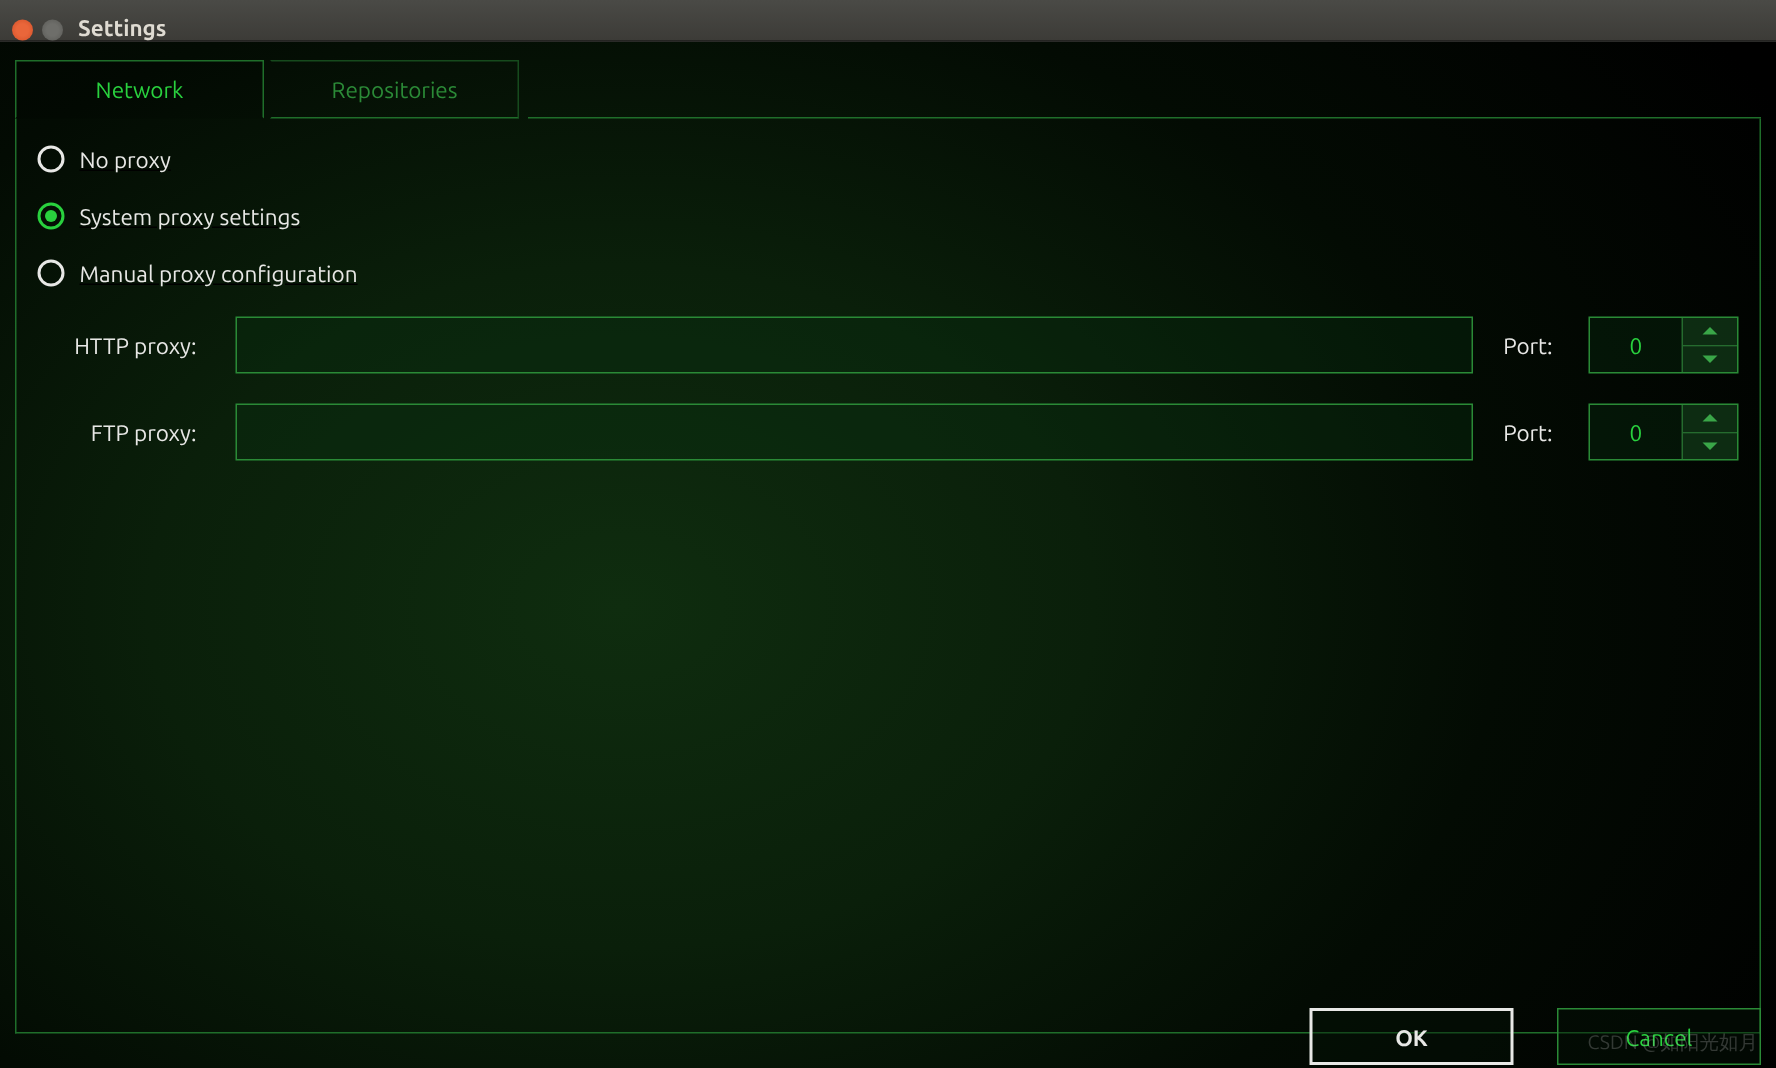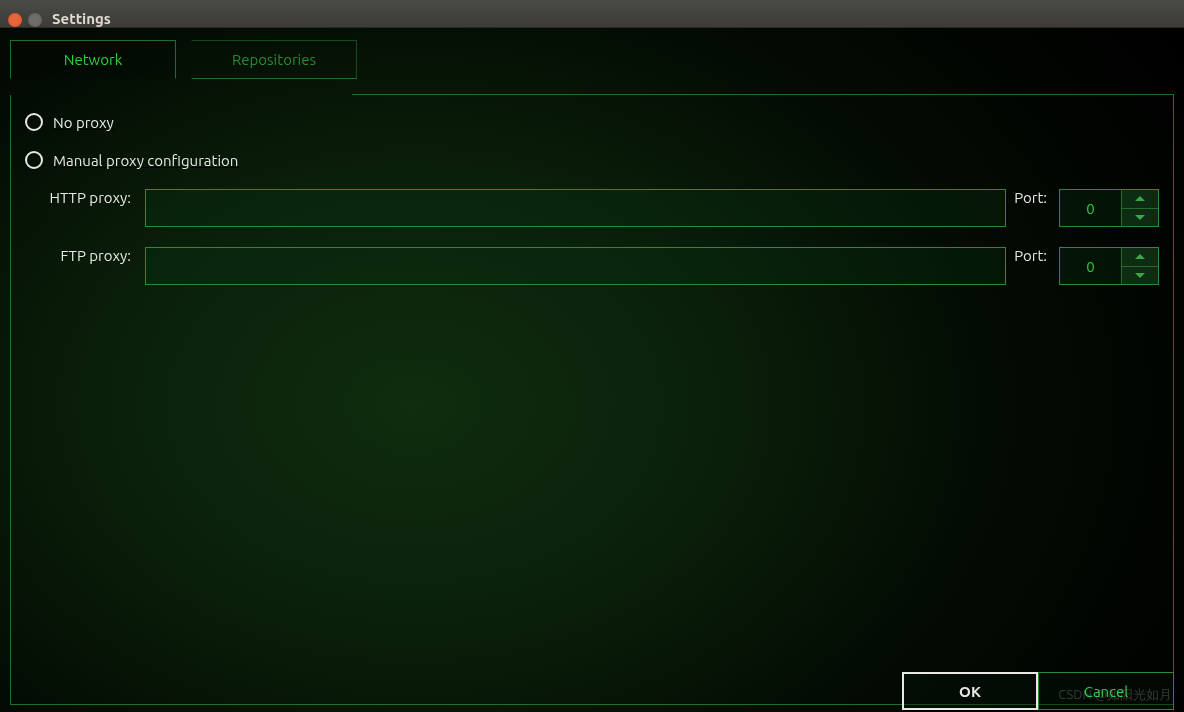--- a/index.html
+++ b/index.html
@@ -44,22 +44,22 @@
       font-weight: bold;
     }
     .content-area {
       position: relative;
       width: 100%;
       height: calc(100% - 28px);
       background: radial-gradient(ellipse 900px 650px at 35% 55%, #0f2d0f 0%, #0a1f0a 35%, #030b03 65%, #000 100%);
     }
     .tab-row {
       display: flex;
-      padding: 12px 10px 16px 10px;
-      gap: 15px;
+      padding: 12px 10px 0 10px;
+      gap: 4px;
     }
     .tab {
       padding: 10px 0;
       width: 166px;
       text-align: center;
       font-size: 15px;
       color: #2e9c3e;
       border: 1px solid transparent;
       cursor: pointer;
     }
@@ -120,23 +120,23 @@
     }
     .radio-label {
       color: #e8e8e6;
       font-size: 15px;
     }
     .proxy-fields {
       margin-top: 12px;
     }
     .field-row {
       display: flex;
-      align-items: flex-start;
+      align-items: center;
       margin-bottom: 20px;
-      gap: 8px;
+      gap: 20px;
     }
     .field-label {
       color: #e8e8e6;
       font-size: 15px;
       width: 112px;
       text-align: right;
       padding-right: 6px;
     }
     .text-input {
       flex: 1;
@@ -193,21 +193,21 @@
       width: 0; height: 0;
       border-left: 5px solid transparent;
       border-right: 5px solid transparent;
       border-top: 5px solid #3aa648;
     }
     .button-bar {
       position: absolute;
       bottom: 2px;
       right: 10px;
       display: flex;
-      gap: 0;
+      gap: 29px;
     }
     .btn {
       width: 136px;
       height: 38px;
       display: flex;
       align-items: center;
       justify-content: center;
       font-size: 15px;
       cursor: pointer;
       background: rgba(5, 20, 8, 0.4);
@@ -250,20 +250,26 @@
   </div>
 
   <div class="panel">
     <div class="panel-border-top-right"></div>
 
     <div class="radio-row">
       <span class="radio-outer"></span>
       <span class="radio-label">No proxy</span>
     </div>
 
+    <div class="radio-row">
+      <span class="radio-outer selected">
+        <span class="radio-inner"></span>
+      </span>
+      <span class="radio-label">System proxy settings</span>
+    </div>
 
     <div class="radio-row">
       <span class="radio-outer"></span>
       <span class="radio-label">Manual proxy configuration</span>
     </div>
 
     <div class="proxy-fields">
 
       <div class="field-row">
         <span class="field-label">HTTP proxy:</span>

